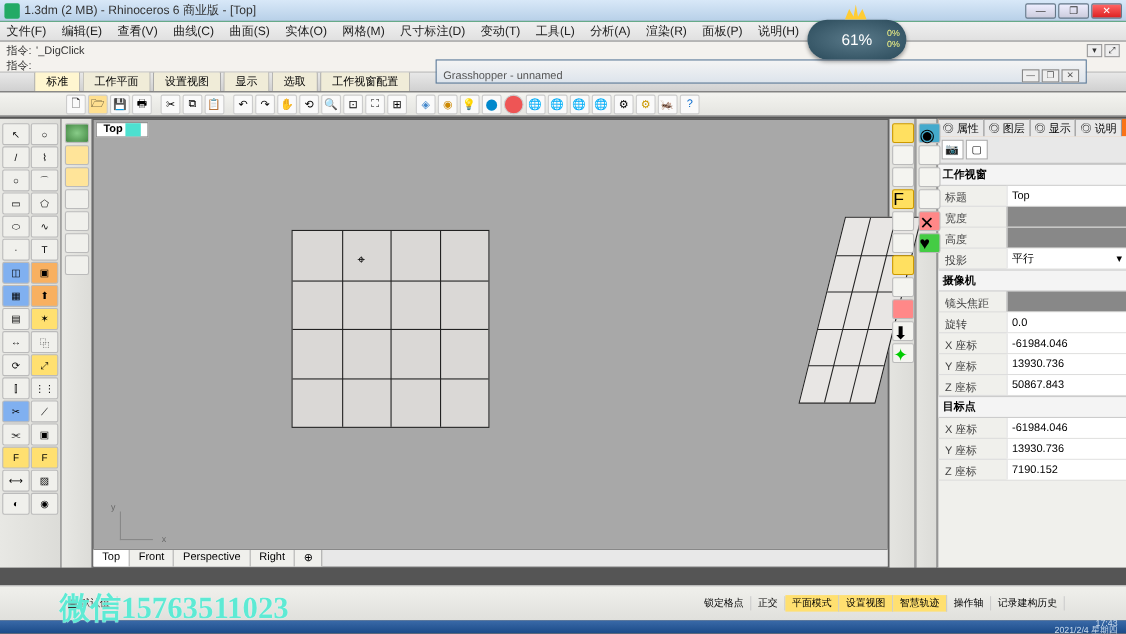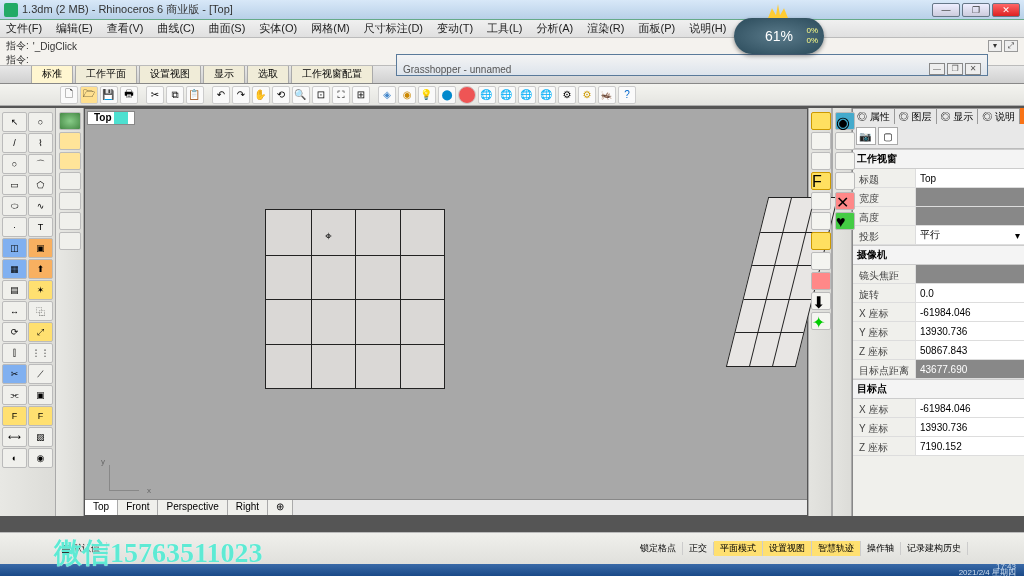--- a/index.html
+++ b/index.html
@@ -356,24 +356,20 @@
         <div class="val">-61984.046</div>
       </div>
     <div class="rp-row">
         <div class="lbl">Y 座标</div>
         <div class="val">13930.736</div>
       </div>
     <div class="rp-row">
         <div class="lbl">Z 座标</div>
         <div class="val">50867.843</div>
       </div>
-    <div class="rp-row">
-        <div class="lbl">目标点距离</div>
-        <div class="val dark">43677.690</div>
-      </div>
     <div class="rp-header">目标点</div>
     <div class="rp-row">
         <div class="lbl">X 座标</div>
         <div class="val">-61984.046</div>
       </div>
     <div class="rp-row">
         <div class="lbl">Y 座标</div>
         <div class="val">13930.736</div>
       </div>
     <div class="rp-row">

